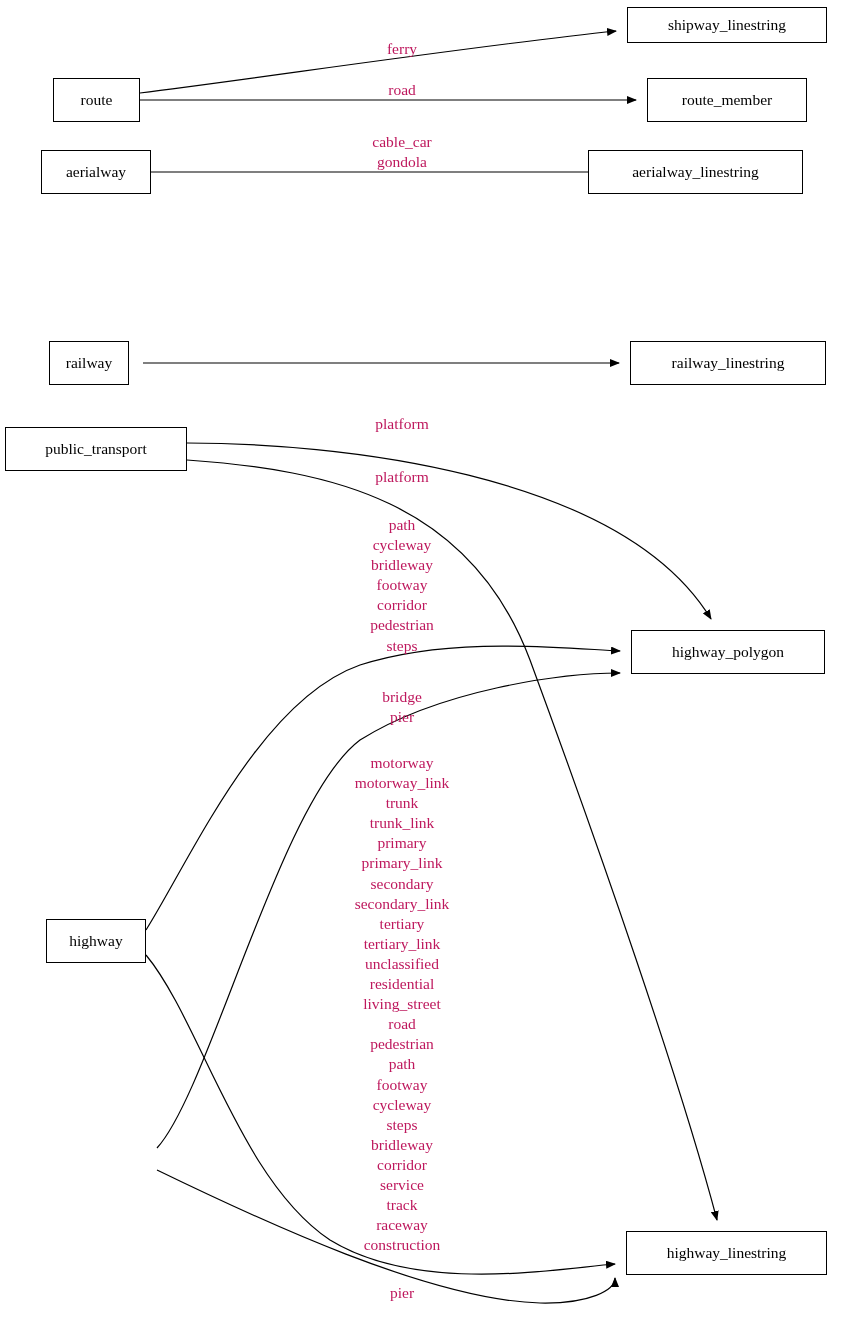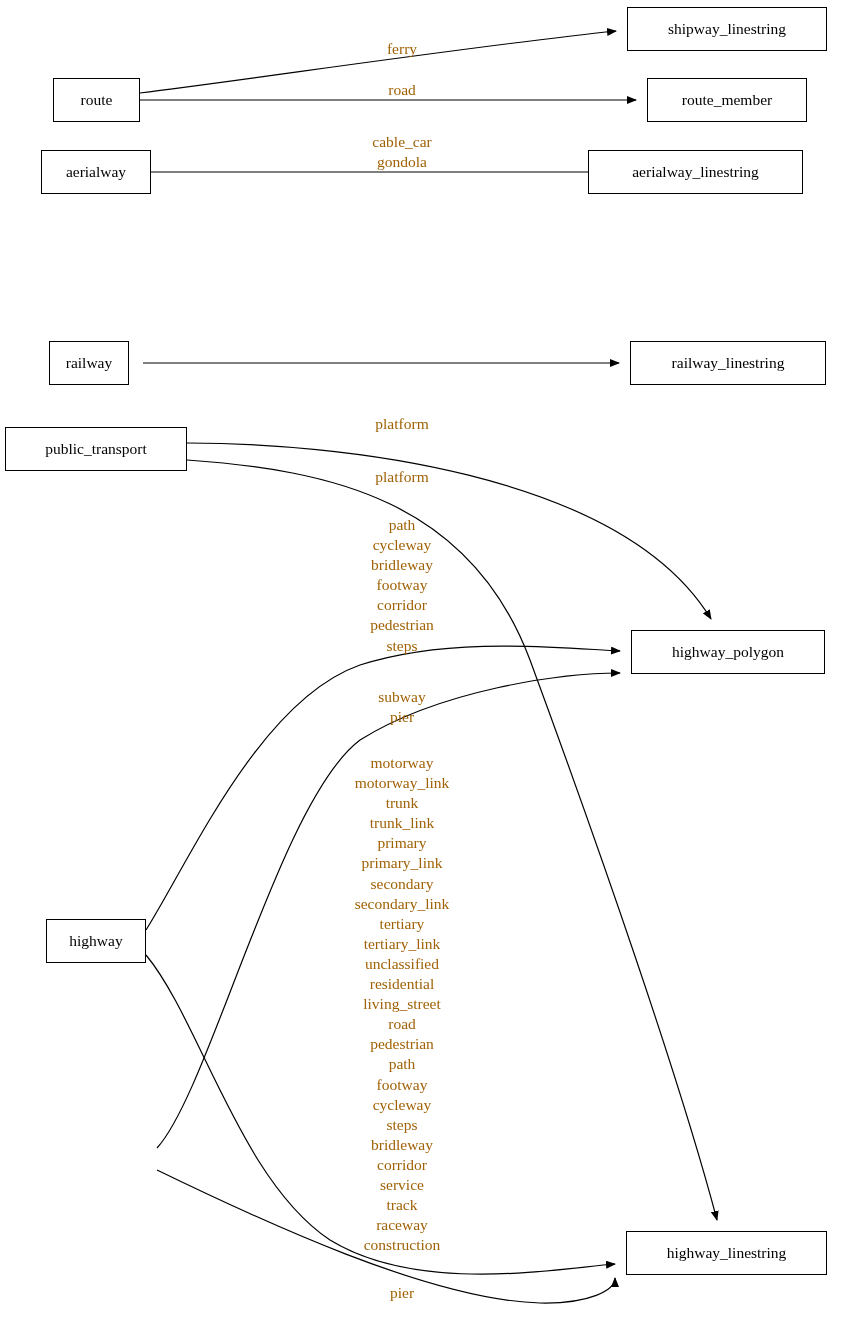--- a/index.html
+++ b/index.html
@@ -31,21 +31,21 @@
     color: #000000;
     font-size: 15.5px;
     line-height: 1;
     display: flex;
     align-items: center;
     justify-content: center;
     white-space: nowrap;
   }
   .edge-label {
     position: absolute;
-    color: #a16207;
+    color: #be185d;
     font-size: 15.5px;
     line-height: 20.1px;
     text-align: center;
     white-space: pre;
     transform: translate(-50%, 0);
   }
 </style>
 </head>
 <body>
 
@@ -77,21 +77,21 @@
 
       <path d="M146,955 C200,1020 240,1180 330,1240 C420,1295 560,1268 615,1264"></path>
 
       <path d="M157,1170 C260,1220 430,1300 540,1303 C590,1304 615,1290 615,1278"></path>
     </g>
   </svg>
 
   <div class="node" style="left:53px;top:78px;width:87px;height:44px;">
       <span>route</span>
     </div>
-  <div class="node" style="left:627px;top:7px;width:200px;height:44px;">
+  <div class="node" style="left:627px;top:7px;width:200px;height:36px;">
       <span>shipway_linestring</span>
     </div>
   <div class="node" style="left:41px;top:150px;width:110px;height:44px;">
       <span>aerialway</span>
     </div>
   <div class="node" style="left:647px;top:78px;width:160px;height:44px;">
       <span>route_member</span>
     </div>
   <div class="node" style="left:588px;top:150px;width:215px;height:44px;">
       <span>aerialway_linestring</span>
@@ -121,21 +121,21 @@
 gondola</div>
   <div class="edge-label" style="left:402px;top:414px;">platform</div>
   <div class="edge-label" style="left:402px;top:467px;">platform</div>
   <div class="edge-label" style="left:402px;top:515px;">path
 cycleway
 bridleway
 footway
 corridor
 pedestrian
 steps</div>
-  <div class="edge-label" style="left:402px;top:687px;">subway
+  <div class="edge-label" style="left:402px;top:687px;">bridge
 pier</div>
   <div class="edge-label" style="left:402px;top:753px;">motorway
 motorway_link
 trunk
 trunk_link
 primary
 primary_link
 secondary
 secondary_link
 tertiary

